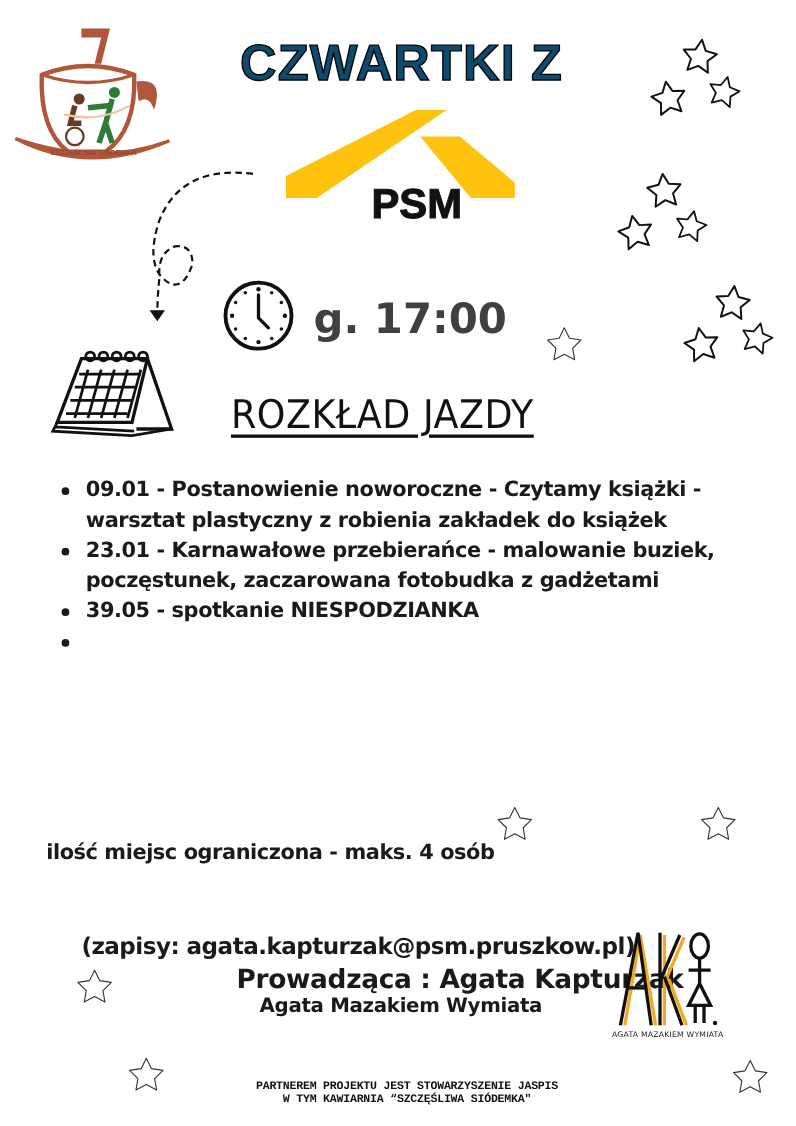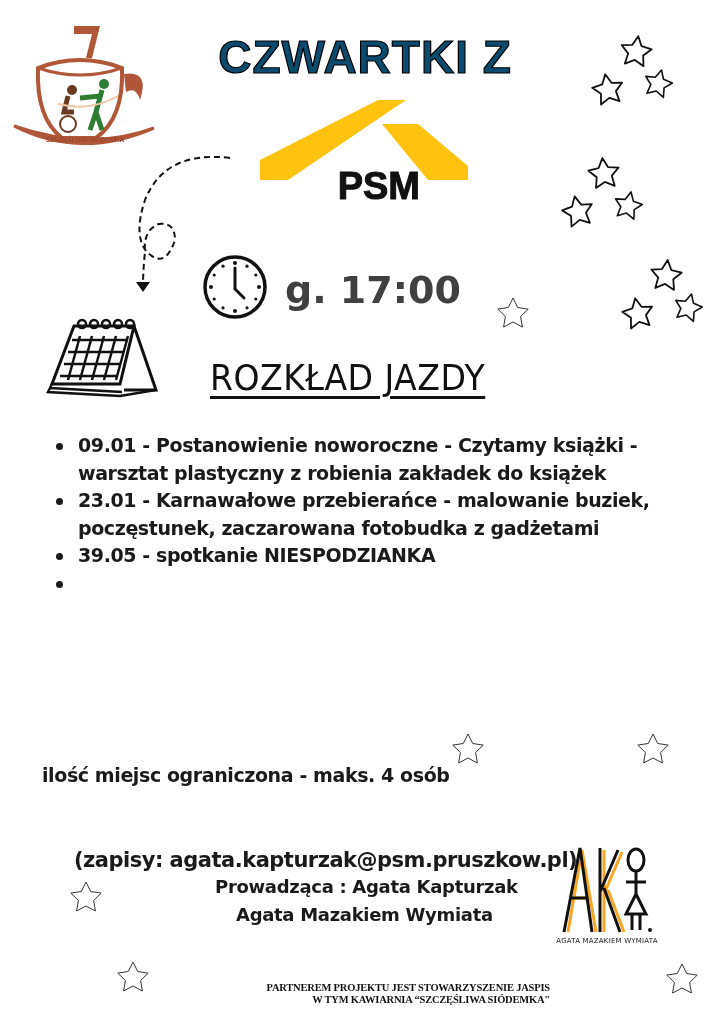--- a/index.html
+++ b/index.html
@@ -43,29 +43,29 @@
   .limit-text {
     left: 42px; top: 764px; font-family: "DejaVu Sans", sans-serif;
     font-weight: bold; font-size: 19px; color: #1a1a1a; letter-spacing: -0.4px;
   }
   .signup {
     left: 42px; top: 848px; font-family: "DejaVu Sans", sans-serif;
     font-weight: bold; font-size: 21px; color: #1a1a1a; letter-spacing: -0.5px; margin-left: 32px;
   }
   .host {
     left: 215px; top: 876px; font-family: "DejaVu Sans", sans-serif;
-    font-weight: bold; font-size: 18px; color: #1a1a1a; letter-spacing: -0.3px;
+    font-weight: bold; font-size: 24px; color: #1a1a1a; letter-spacing: -0.3px;
   }
   .host2 {
     left: 236px; top: 904px; font-family: "DejaVu Sans", sans-serif;
     font-weight: bold; font-size: 18px; color: #1a1a1a; letter-spacing: -0.3px;
   }
   .partner {
-    left: 190px; top: 982px; width: 360px; text-align: right;
-    font-family: Liberation Serif, serif; font-weight: 900; font-size: 10.5px;
+    left: 190px; top: 982px; width: 360px; text-align: center;
+    font-family: Liberation Mono, monospace; font-weight: 900; font-size: 10.5px;
     line-height: 12px; color: #111; letter-spacing: -0.2px;
   }
   .ak-caption {
     left: 552px; top: 937px; width: 110px; text-align: center;
     font-family: "DejaVu Sans", sans-serif; font-size: 7px; color: #222; letter-spacing: 0.2px;
   }
   .logo-caption {
     left: 40px; top: 136px; width: 90px; text-align: center;
     font-family: "Liberation Sans", sans-serif; font-weight: bold; font-size: 6.5px; color: #9a4a2c;
   }

